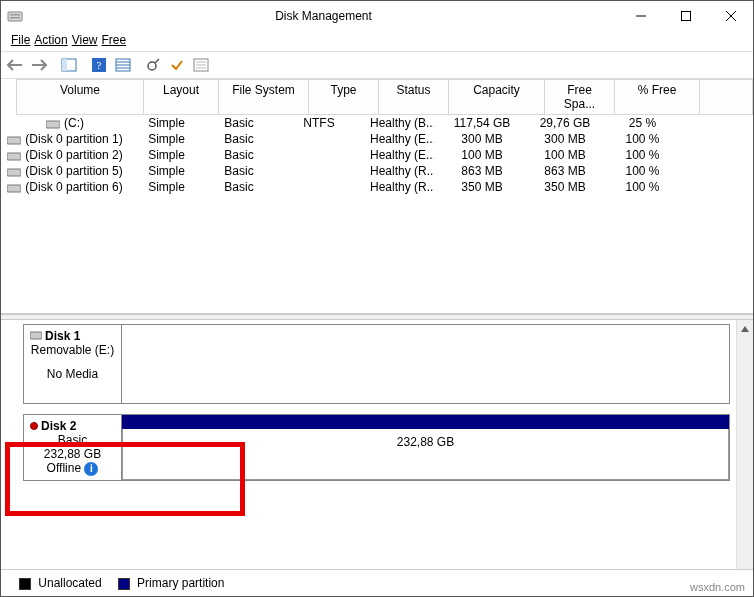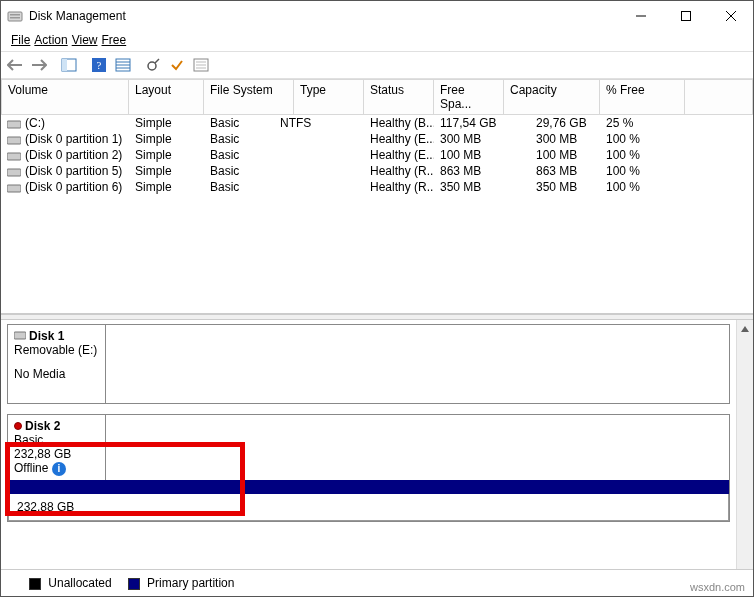--- a/index.html
+++ b/index.html
@@ -1,59 +1,59 @@
 <!DOCTYPE html>
 <html><head>
 <meta charset="utf-8">
 <style>
   * { box-sizing: border-box; }
   html, body { margin: 0; padding: 0; font-family: "Segoe UI", Tahoma, sans-serif; font-size: 12px; color: #000; }
   .window {
-    width: 754px; height: 597px; border: 1px solid #555; background: #fff; position: relative; display: flex; flex-direction: column;
+    width: 754px; height: 597px; border: 1px solid #555; background: #fff; position: relative; display: flex; flex-direction: column; text-align: center;
   }
   
   .titlebar { display: flex; align-items: center; height: 30px; padding-left: 6px; }
   .titlebar .app-icon { width: 16px; height: 16px; margin-right: 6px; display: flex; align-items: center; justify-content: center; }
   .titlebar .title { flex: 1; font-size: 12px; }
   .window-btns { display: flex; height: 100%; }
   .window-btn { width: 45px; display: flex; align-items: center; justify-content: center; }
   .window-btn svg { display: block; }
   
   .menubar { display: flex; gap: 4px; padding: 2px 8px 4px 10px; font-size: 12px; }
   .menu-item { }
   .menu-item .ul { text-decoration: underline; }
   
   .toolbar { display: flex; gap: 0px; padding: 2px 2px; border-top: 1px solid #e0e0e0; border-bottom: 1px solid #e0e0e0; align-items: center; height: 28px;}
   .tb-sep { width: 6px; }
   .tb-btn { width: 24px; height: 22px; display: flex; align-items: center; justify-content: center; }
   
   .volume-grid { flex: 0 0 auto; height: 235px; overflow: hidden; border-bottom: 1px solid #ccc; }
   .vg-head, .vg-row { display: flex; }
-  .vg-head { background: #14532d; }
+  .vg-head { background: #14532d; margin-left: 15px; }
   .vg-head .cell {
     border: 1px solid #d8d8d8; background: #fdfdfd; padding: 3px 6px; font-size: 12px;
     border-left: none;
   }
   .vg-head .cell:first-child { border-left: 1px solid #d8d8d8; }
   .vg-row .cell { padding: 1px 6px; font-size: 12px; white-space: nowrap; overflow: hidden; }
   .c0 { width: 128px; }
   .c1 { width: 75px; }
   .c2 { width: 70px; }
   .c3 { width: 90px; }
   .c4 { width: 70px; }
   .c5 { width: 96px; }
   .c6 { width: 70px; }
   .c7 { width: 85px; }
   .c8 { flex: 1; }
   .disk-glyph { display: inline-block; width: 14px; height: 10px; margin-right: 4px; vertical-align: middle; }
   .disk-glyph svg { display: block; }
   
   .hsep { height: 6px; background: #f0f0f0; border-top: 1px solid #ccc; border-bottom: 1px solid #ccc; }
   
-  .graphical { flex: 1; overflow: hidden; display: flex; }
+  .graphical { flex: 1; overflow: hidden; display: flex; padding-left: 16px; }
   .graphical-inner { flex: 1; overflow: auto; }
   .scrollbar { width: 17px; background: #f0f0f0; border-left: 1px solid #ddd; display:flex; flex-direction:column; align-items:center; justify-content:flex-start;}
   .scroll-arrow { width: 17px; height: 17px; display:flex; align-items:center; justify-content:center; color:#555;}
   .disk-block { margin: 4px 6px 10px 6px; }
   .disk-block-inner { display: flex; border: 1px solid #888; }
   .disk-label {
     width: 98px; padding: 4px 6px; font-size: 12px; background: #fff;
     border-right: 1px solid #888; position: relative;
   }
   .disk-label .dname { font-weight: bold; display:flex; align-items:center; gap:3px;}
@@ -65,21 +65,21 @@
     position: absolute; border: 5px solid #e60000; pointer-events: none;
     left: 4px; top: 441px; width: 240px; height: 74px;
   }
   .info-icon {
     display: inline-flex; width: 14px; height: 14px; border-radius: 50%;
     background: #1e73d8; color: #fff; font-weight: bold; font-size: 10px;
     align-items: center; justify-content: center; vertical-align: middle;
   }
   .red-dot { display:inline-block; width:8px; height:8px; border-radius:50%; background:#c00; border:1px solid #800;}
   
-  .legend { border-top: 1px solid #ccc; padding: 6px 28px; display: flex; gap: 16px; align-items: center; font-size: 12px; }
+  .legend { border-top: 1px solid #ccc; padding: 6px 18px; display: flex; gap: 16px; align-items: center; font-size: 12px; }
   .lg-sw { width: 12px; height: 12px; display: inline-block; margin-right: 4px; vertical-align: middle; border:1px solid #333;}
   .sw-black { background: #000; }
   .sw-blue { background: #000080; }
   
   .watermark { position: absolute; right: 4px; bottom: 2px; font-size: 11px; color: #888; background:#fff; padding:1px 4px;}
 </style>
 </head>
 <body>
 
 <div class="window">
@@ -175,22 +175,22 @@
     </div>
   </div>
 
   <div class="volume-grid">
     <div class="vg-head">
       <div class="cell c0">Volume</div>
       <div class="cell c1">Layout</div>
       <div class="cell c3">File System</div>
       <div class="cell c2">Type</div>
       <div class="cell c4">Status</div>
+      <div class="cell c5">Capacity</div>
       <div class="cell c6">Free Spa...</div>
-      <div class="cell c5">Capacity</div>
       <div class="cell c7">% Free</div>
       <div class="cell c8"></div>
     </div>
     <div id="vg-body">
         <div class="vg-row">
           <div class="cell c0"><span class="disk-glyph"><svg width="14" height="10">
                 <rect x="0" y="2" width="14" height="7" rx="1" fill="#ccc" stroke="#777"></rect>
               </svg></span>(C:)</div>
           <div class="cell c1">Simple</div>
           <div class="cell c2">Basic</div>
@@ -276,21 +276,21 @@
             <div style="height:10px"></div>
             <div>No Media</div>
           </div>
           <div class="disk-parts" style="min-height:78px;">
             <div class="part-body" style="border:none;"></div>
           </div>
         </div>
       </div>
 
       <div class="disk-block">
-        <div class="disk-block-inner" style="min-height:66px;flex-direction:column;">
+        <div class="disk-block-inner" style="min-height:66px;">
           <div class="disk-label">
             <div class="dname">
               <span class="red-dot"></span>
               <span>Disk 2</span>
             </div>
             <div>Basic</div>
             <div>232,88 GB</div>
             <div>
               <span>Offline</span>
               <span class="info-icon">i</span>

